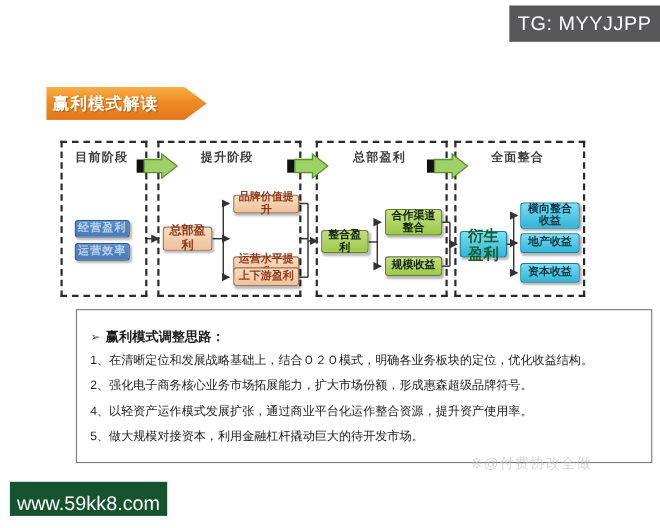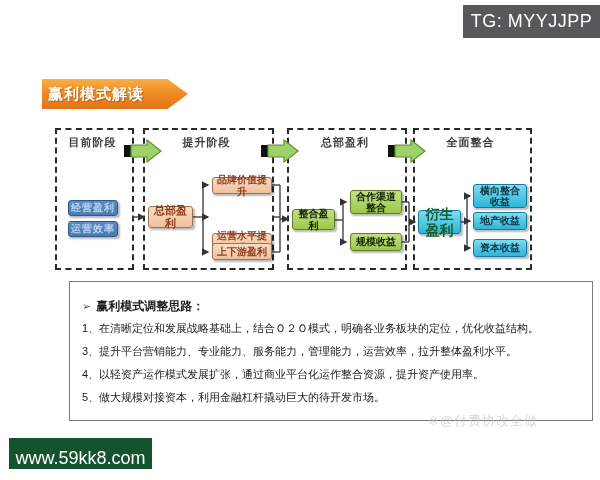--- a/index.html
+++ b/index.html
@@ -172,21 +172,21 @@
 <div class="abs node node-cyan hub-text-green" style="left:418px;top:210px;width:43px;height:24px;font-size:14px;">衍生盈利</div>
 <div class="abs node node-cyan" style="left:473px;top:184px;width:54px;height:24px;">横向整合收益</div>
 <div class="abs node node-cyan" style="left:473px;top:212px;width:54px;height:18px;">地产收益</div>
 <div class="abs node node-cyan" style="left:473px;top:239px;width:54px;height:18px;">资本收益</div>
 
 <div class="abs notes">
   <div class="notes-title">
     <span class="notes-bullet">➢</span><span>赢利模式调整思路：</span>
   </div>
   <div class="note-item">1、在清晰定位和发展战略基础上，结合Ｏ２Ｏ模式，明确各业务板块的定位，优化收益结构。</div>
-  <div class="note-item">3、提升平台营销能力、专业能力、服务能力，管理能力，运营效率，拉升整体盈利水平。</div>
+  <div class="note-item">2、强化电子商务核心业务市场拓展能力，扩大市场份额，形成惠森超级品牌符号。</div>
   <div class="note-item">4、以轻资产运作模式发展扩张，通过商业平台化运作整合资源，提升资产使用率。</div>
   <div class="note-item">5、做大规模对接资本，利用金融杠杆撬动巨大的待开发市场。</div>
 </div>
 
 <div class="abs watermark">※@付费协改全做</div>
 
 <div class="abs url-bar">
   <span>www.59kk8.com</span>
 </div>
 

